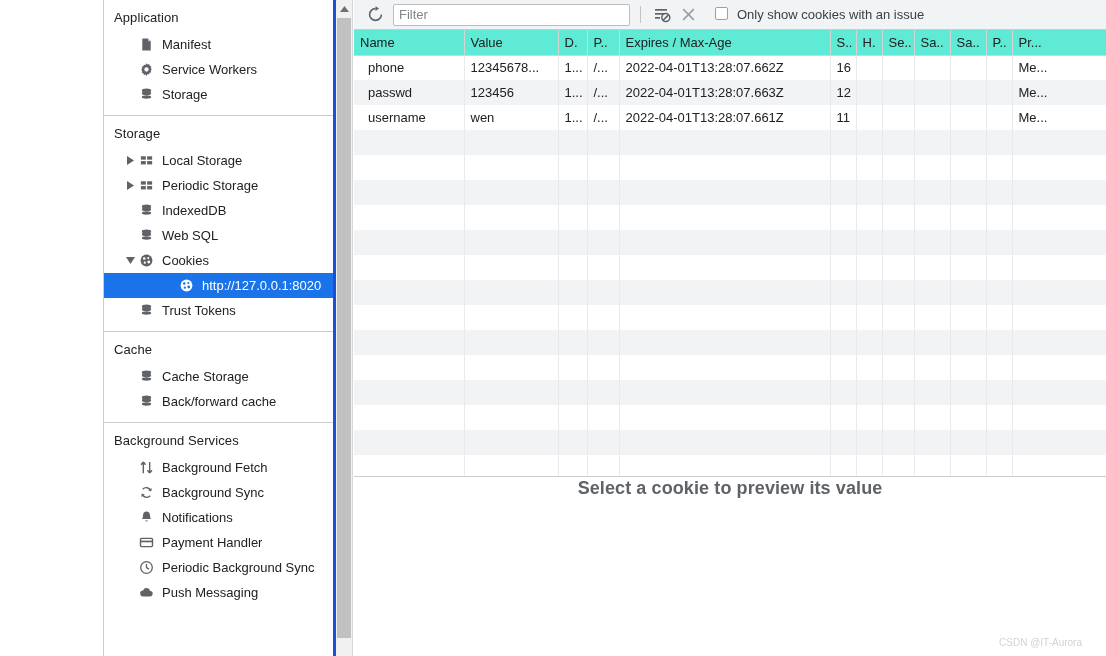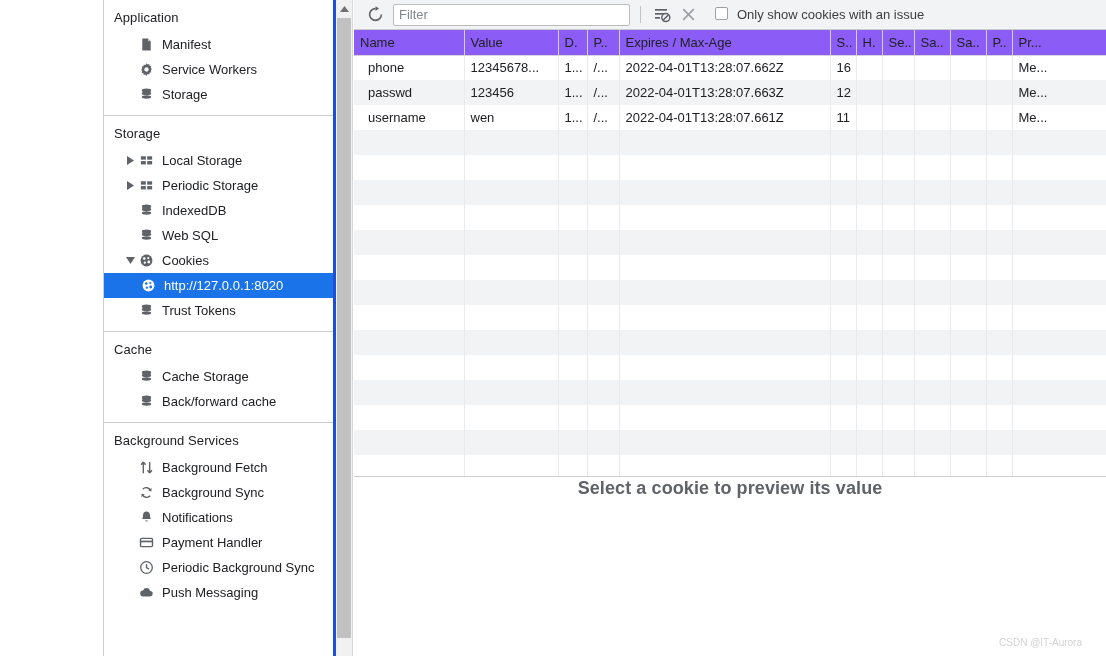--- a/index.html
+++ b/index.html
@@ -46,21 +46,21 @@
   .sb-item {
     display: flex;
     align-items: center;
     height: 25px;
     padding-left: 20px;
     font-size: 13px;
     color: #202124;
     white-space: nowrap;
     cursor: default;
   }
-  .sb-item.level2 { padding-left: 22px; }
+  .sb-item.level2 { padding-left: 60px; }
   .sb-item.selected {
     background: #1a73e8;
     color: #ffffff;
   }
   .sb-arrow {
     width: 12px; height: 12px;
     display: inline-flex;
     align-items: center;
     justify-content: center;
     margin-right: 2px;
@@ -173,21 +173,21 @@
     background: #ffffff;
   }
   table.cookies {
     width: 752px;
     border-collapse: collapse;
     table-layout: fixed;
     font-size: 13px;
     color: #202124;
   }
   table.cookies th {
-    background: #8b5cf6;
+    background: #5eead4;
     font-weight: normal;
     text-align: left;
     height: 25px;
     padding: 0 0 0 6px;
     border-right: 1px solid #d4d4d4;
     border-bottom: 1px solid #d4d4d4;
     color: #202124;
     font-size: 13px;
     white-space: nowrap;
     overflow: hidden;

